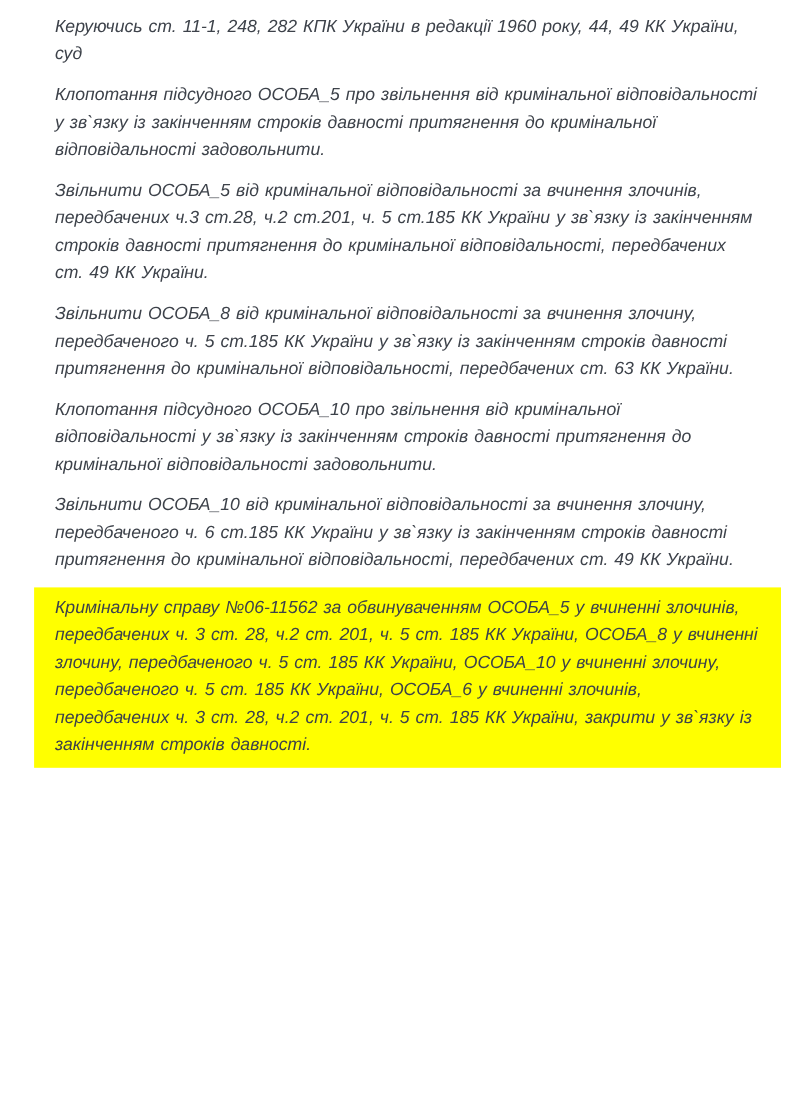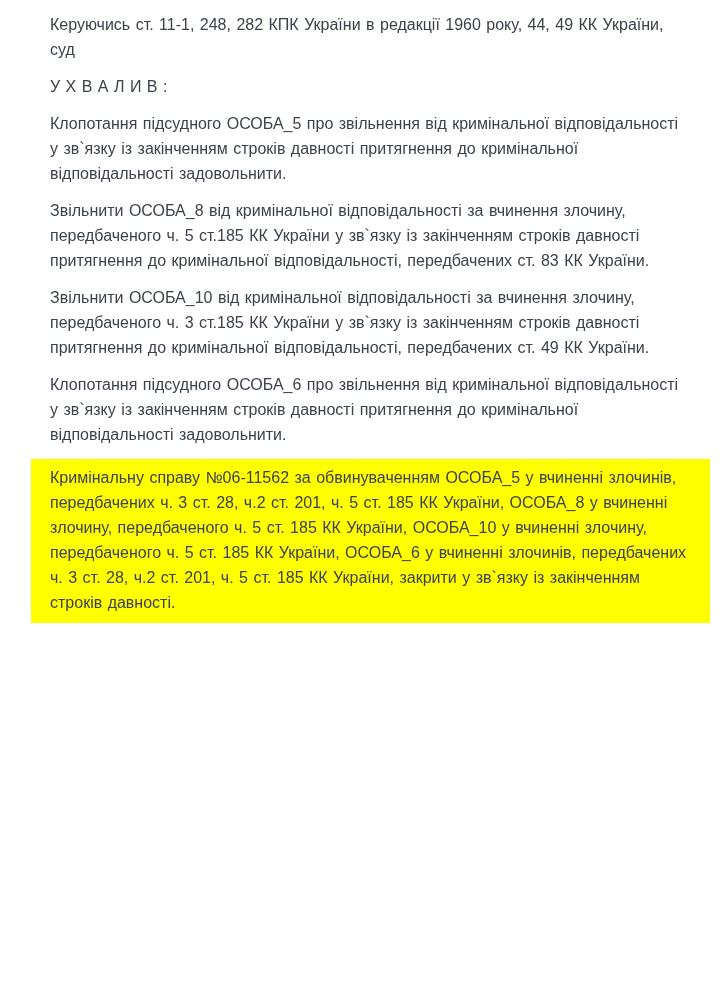--- a/index.html
+++ b/index.html
@@ -20,35 +20,36 @@
     line-height: 25px;
     color: #3d424a;
   }
   .doc-inner {
     width: 640px;
   }
   p.para {
     margin: 0 0 12px 0;
     padding: 0;
     word-spacing: 1px;
+    font-style: italic;
   }
   p.para.highlight {
     background: #ffff00;
     margin-left: -19px;
     margin-right: -20px;
     padding: 6px 20px 8px 19px;
     margin-bottom: 0;
   }
 </style>
 </head>
 <body>
 
 <div class="doc">
   <div class="doc-inner">
     <p class="para">Керуючись ст. 11-1, 248, 282 КПК України в редакції 1960 року, 44, 49 КК України, суд</p>
-    <p class="para">У Х В А Л И В :</p>
     <p class="para">Клопотання підсудного ОСОБА_5 про звільнення від кримінальної відповідальності у зв`язку із закінченням строків давності притягнення до кримінальної відповідальності задовольнити.</p>
-    <p class="para">Звільнити ОСОБА_8 від кримінальної відповідальності за вчинення злочину, передбаченого ч. 5 ст.185 КК України у зв`язку із закінченням строків давності притягнення до кримінальної відповідальності, передбачених ст. 83 КК України.</p>
-    <p class="para">Звільнити ОСОБА_10 від кримінальної відповідальності за вчинення злочину, передбаченого ч. 3 ст.185 КК України у зв`язку із закінченням строків давності притягнення до кримінальної відповідальності, передбачених ст. 49 КК України.</p>
-    <p class="para">Клопотання підсудного ОСОБА_6 про звільнення від кримінальної відповідальності у зв`язку із закінченням строків давності притягнення до кримінальної відповідальності задовольнити.</p>
+    <p class="para">Звільнити ОСОБА_5 від кримінальної відповідальності за вчинення злочинів, передбачених ч.3 ст.28, ч.2 ст.201, ч. 5 ст.185 КК України у зв`язку із закінченням строків давності притягнення до кримінальної відповідальності, передбачених ст. 49 КК України.</p>
+    <p class="para">Звільнити ОСОБА_8 від кримінальної відповідальності за вчинення злочину, передбаченого ч. 5 ст.185 КК України у зв`язку із закінченням строків давності притягнення до кримінальної відповідальності, передбачених ст. 63 КК України.</p>
+    <p class="para">Клопотання підсудного ОСОБА_10 про звільнення від кримінальної відповідальності у зв`язку із закінченням строків давності притягнення до кримінальної відповідальності задовольнити.</p>
+    <p class="para">Звільнити ОСОБА_10 від кримінальної відповідальності за вчинення злочину, передбаченого ч. 6 ст.185 КК України у зв`язку із закінченням строків давності притягнення до кримінальної відповідальності, передбачених ст. 49 КК України.</p>
     <p class="para highlight">Кримінальну справу №06-11562 за обвинуваченням ОСОБА_5 у вчиненні злочинів, передбачених ч. 3 ст. 28, ч.2 ст. 201, ч. 5 ст. 185 КК України, ОСОБА_8 у вчиненні злочину, передбаченого ч. 5 ст. 185 КК України, ОСОБА_10 у вчиненні злочину, передбаченого ч. 5 ст. 185 КК України, ОСОБА_6 у вчиненні злочинів, передбачених ч. 3 ст. 28, ч.2 ст. 201, ч. 5 ст. 185 КК України, закрити у зв`язку із закінченням строків давності.</p>
   </div>
 </div>
 
 </body></html>

